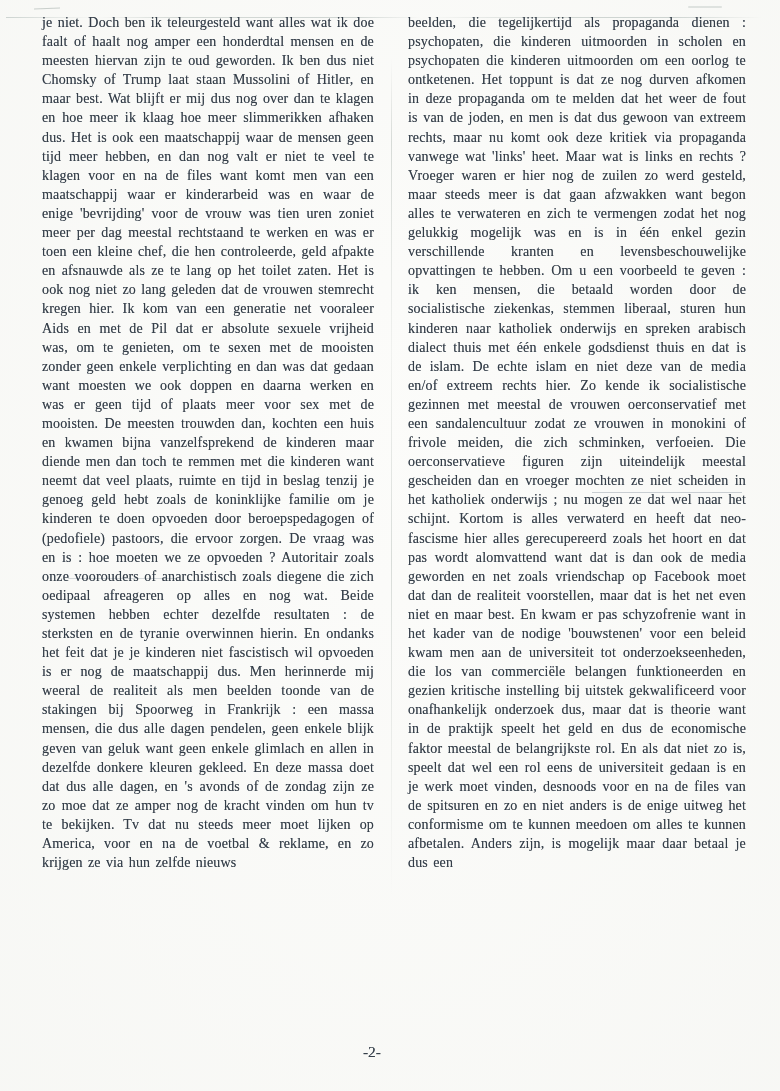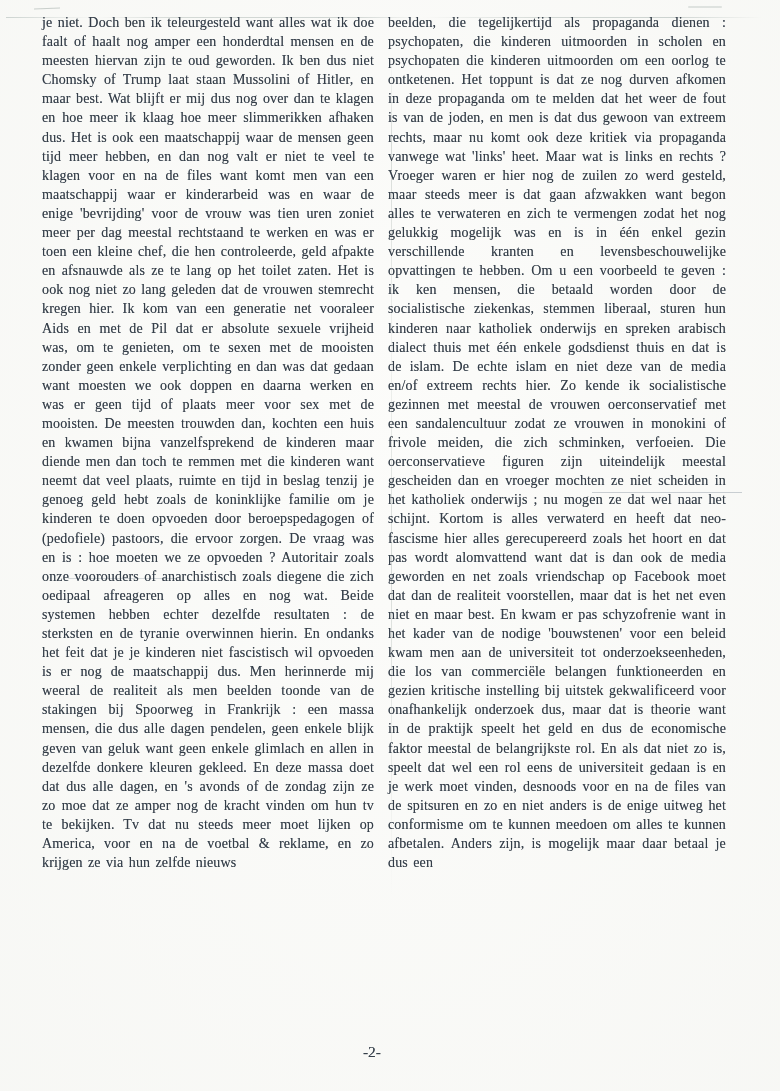--- a/index.html
+++ b/index.html
@@ -28,21 +28,21 @@
     line-height: 19.1px;
     color: var(--ink, #343e49);
     text-align: justify;
     text-justify: inter-word;
     word-spacing: 1.6px;
     letter-spacing: 0.15px;
     text-shadow: 0 0 0.5px rgba(52, 62, 73, 0.55);
     hyphens: none;
   }
   .col-left  { left: 42px;  width: 332px; }
-  .col-right { left: 388px; width: 338px; }
+  .col-right { left: 408px; width: 338px; }
   .page-number {
     position: absolute;
     top: 1043px;
     left: 0;
     width: 744px;
     text-align: center;
     font-size: 15.5px;
     color: var(--ink, #343e49);
     text-shadow: 0 0 0.5px rgba(52, 62, 73, 0.55);
   }

